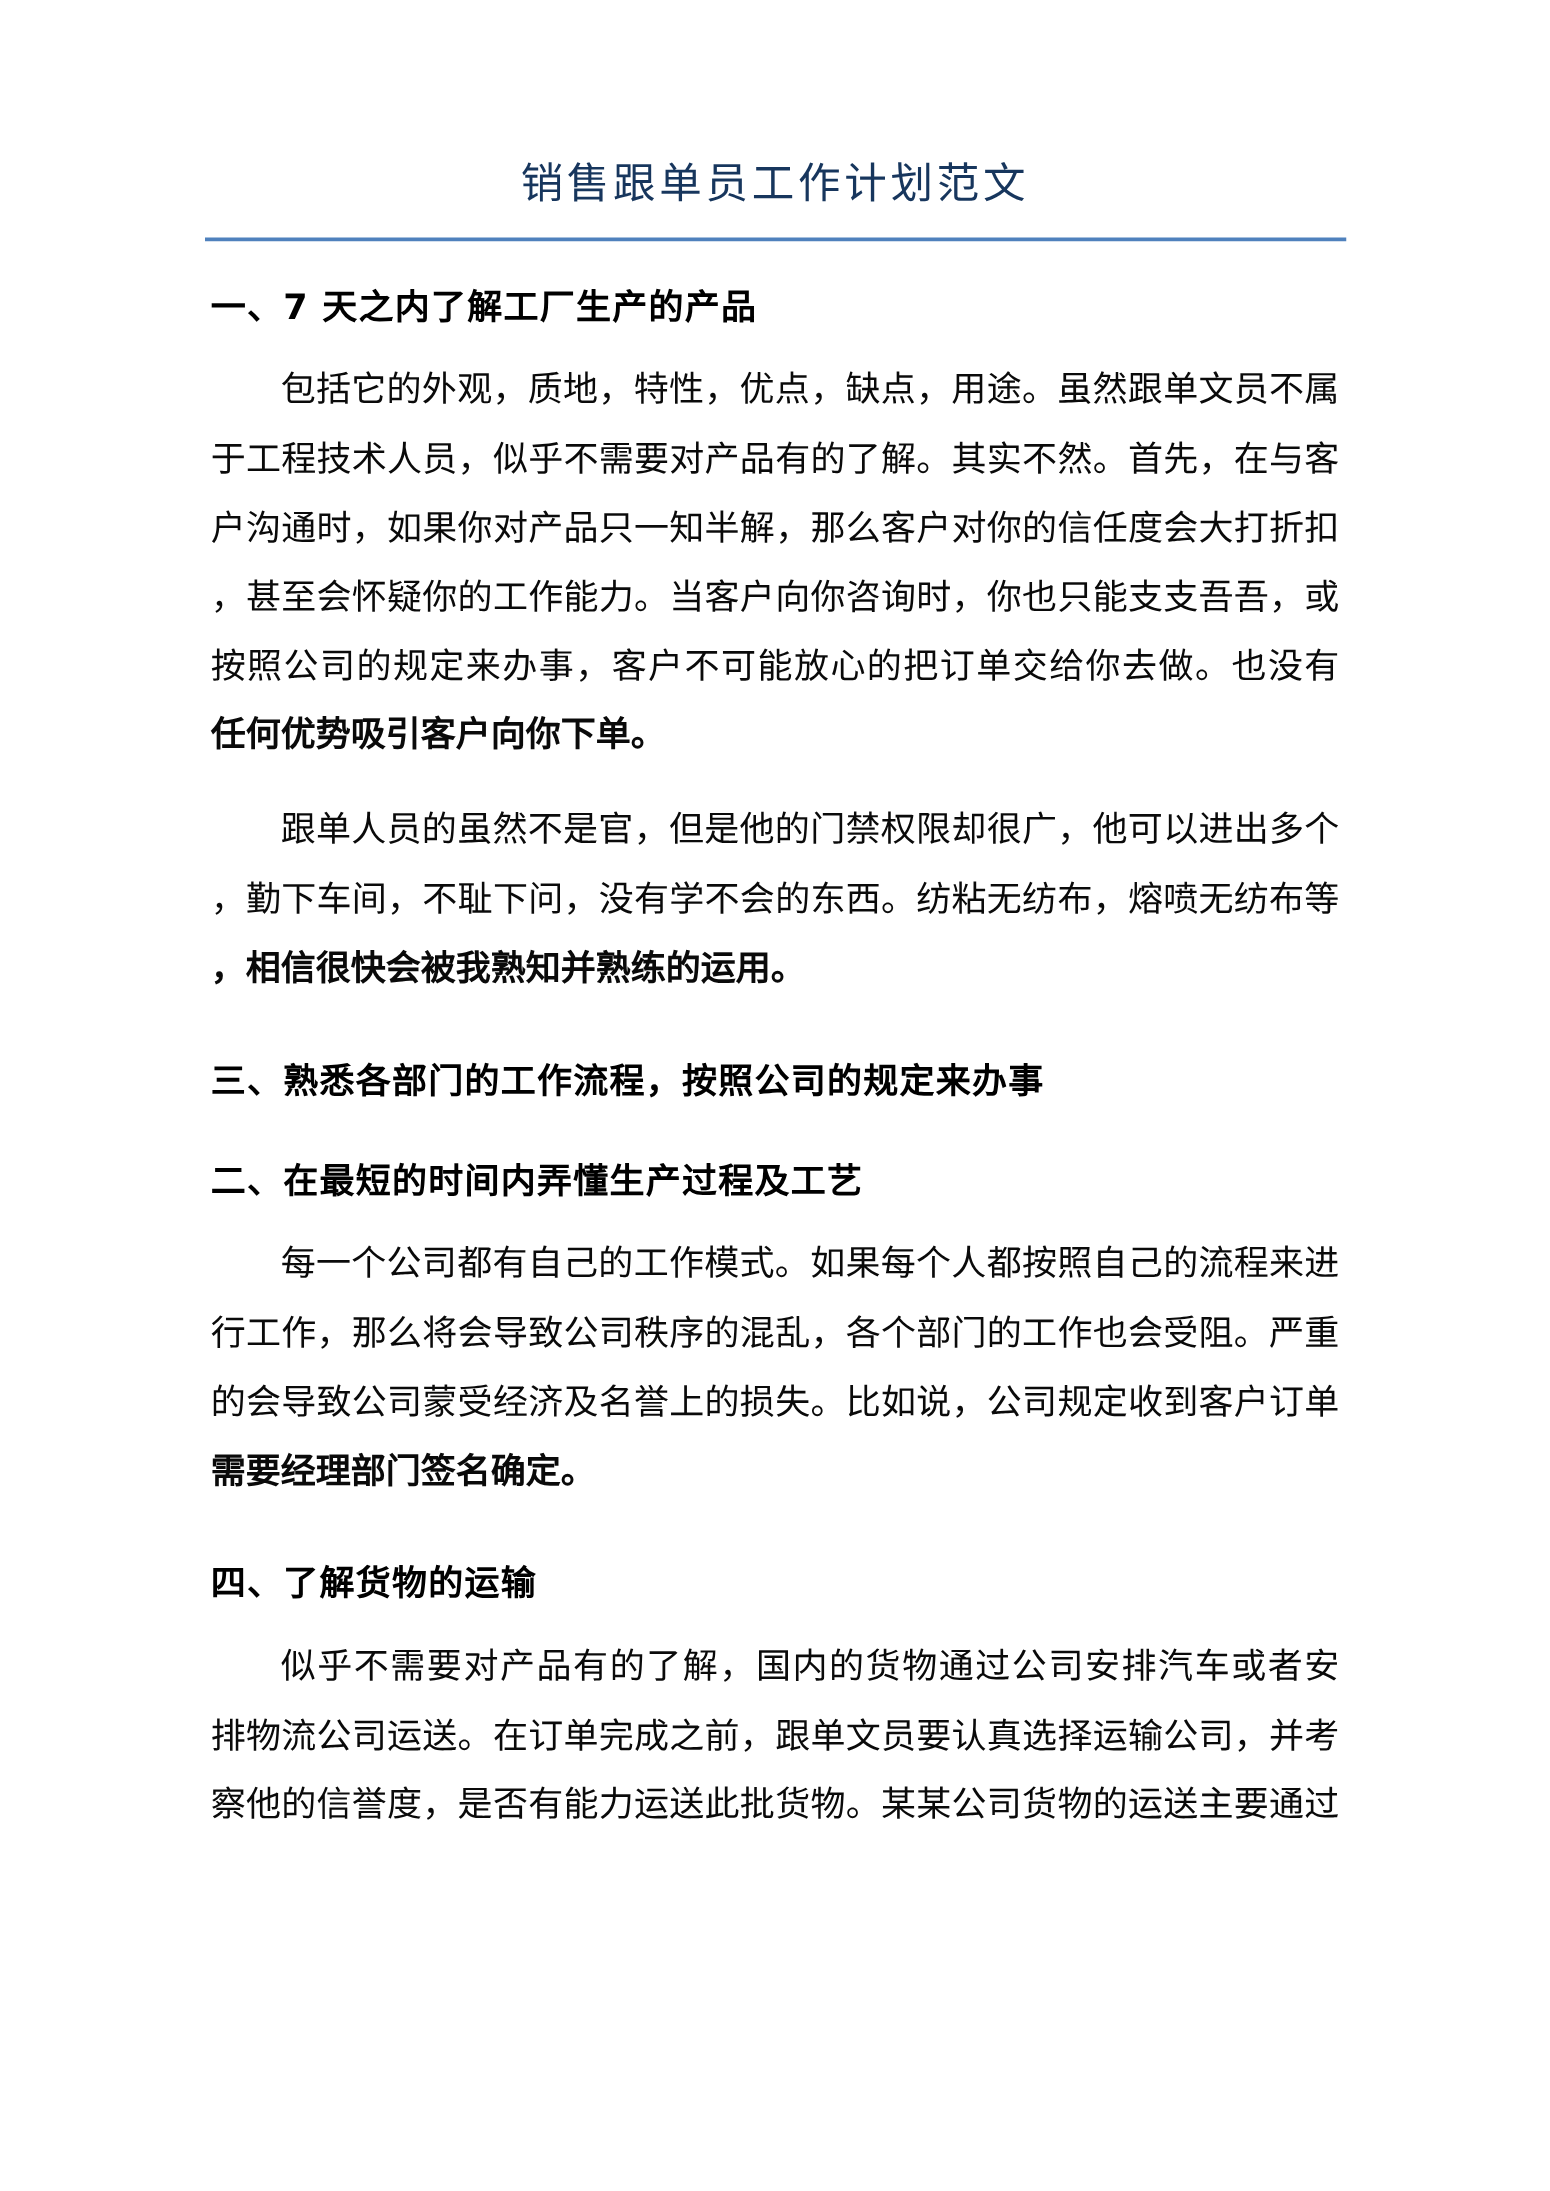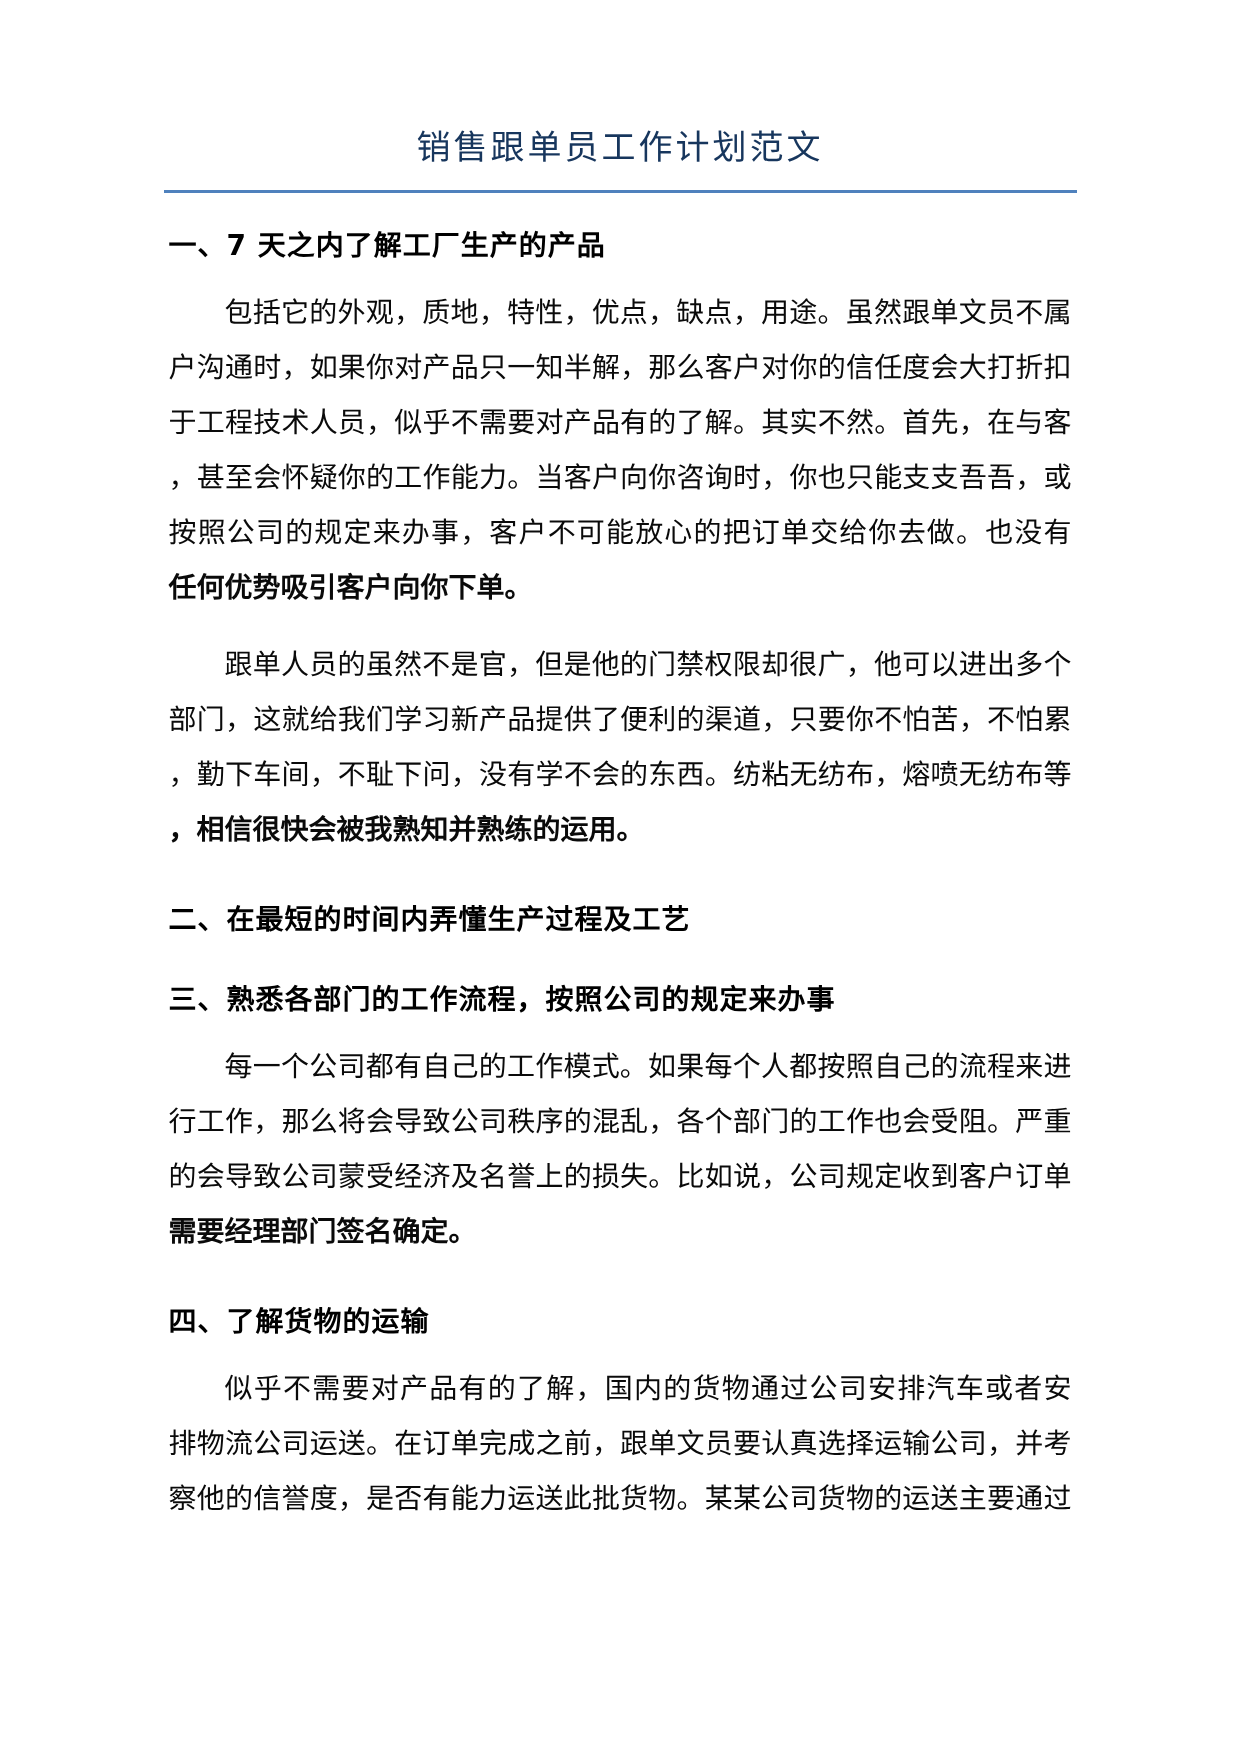--- a/index.html
+++ b/index.html
@@ -61,34 +61,33 @@
 <body>
 
 <main class="page">
   <header class="title-block">
     <h1 class="doc-title">销售跟单员工作计划范文</h1>
   </header>
   <section class="doc-body" id="doc-body">
       <h2 class="doc-heading first">一、7 天之内了解工厂生产的产品</h2>
       <div class="doc-paragraph">
         <div class="line first">包括它的外观，质地，特性，优点，缺点，用途。虽然跟单文员不属</div>
+        <div class="line">于工程技术人员，似乎不需要对产品有的了解。其实不然。首先，在与客</div>
         <div class="line">户沟通时，如果你对产品只一知半解，那么客户对你的信任度会大打折扣</div>
-        <div class="line">于工程技术人员，似乎不需要对产品有的了解。其实不然。首先，在与客</div>
         <div class="line">，甚至会怀疑你的工作能力。当客户向你咨询时，你也只能支支吾吾，或</div>
         <div class="line">按照公司的规定来办事，客户不可能放心的把订单交给你去做。也没有</div>
         <div class="line final">任何优势吸引客户向你下单。</div>
       </div>
       <div class="doc-paragraph">
         <div class="line first">跟单人员的虽然不是官，但是他的门禁权限却很广，他可以进出多个</div>
-        <div class="line">部门，这就给我们学习新产品提供了便利的渠道，只要你不怕苦，不怕累</div>
         <div class="line">，勤下车间，不耻下问，没有学不会的东西。纺粘无纺布，熔喷无纺布等</div>
         <div class="line final">，相信很快会被我熟知并熟练的运用。</div>
       </div>
+      <h2 class="doc-heading">三、熟悉各部门的工作流程，按照公司的规定来办事</h2>
       <h2 class="doc-heading">二、在最短的时间内弄懂生产过程及工艺</h2>
-      <h2 class="doc-heading">三、熟悉各部门的工作流程，按照公司的规定来办事</h2>
       <div class="doc-paragraph">
         <div class="line first">每一个公司都有自己的工作模式。如果每个人都按照自己的流程来进</div>
         <div class="line">行工作，那么将会导致公司秩序的混乱，各个部门的工作也会受阻。严重</div>
         <div class="line">的会导致公司蒙受经济及名誉上的损失。比如说，公司规定收到客户订单</div>
         <div class="line final">需要经理部门签名确定。</div>
       </div>
       <h2 class="doc-heading">四、了解货物的运输</h2>
       <div class="doc-paragraph">
         <div class="line first">似乎不需要对产品有的了解，国内的货物通过公司安排汽车或者安</div>
         <div class="line">排物流公司运送。在订单完成之前，跟单文员要认真选择运输公司，并考</div>

